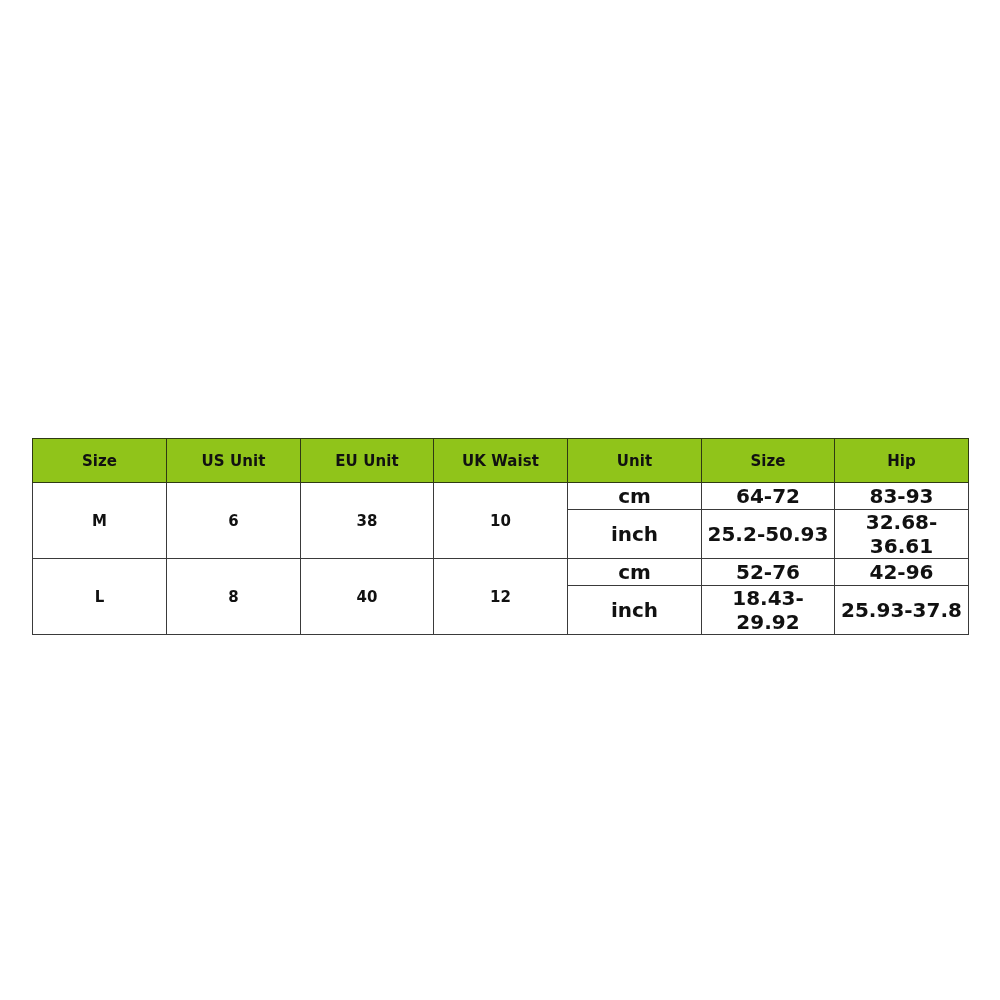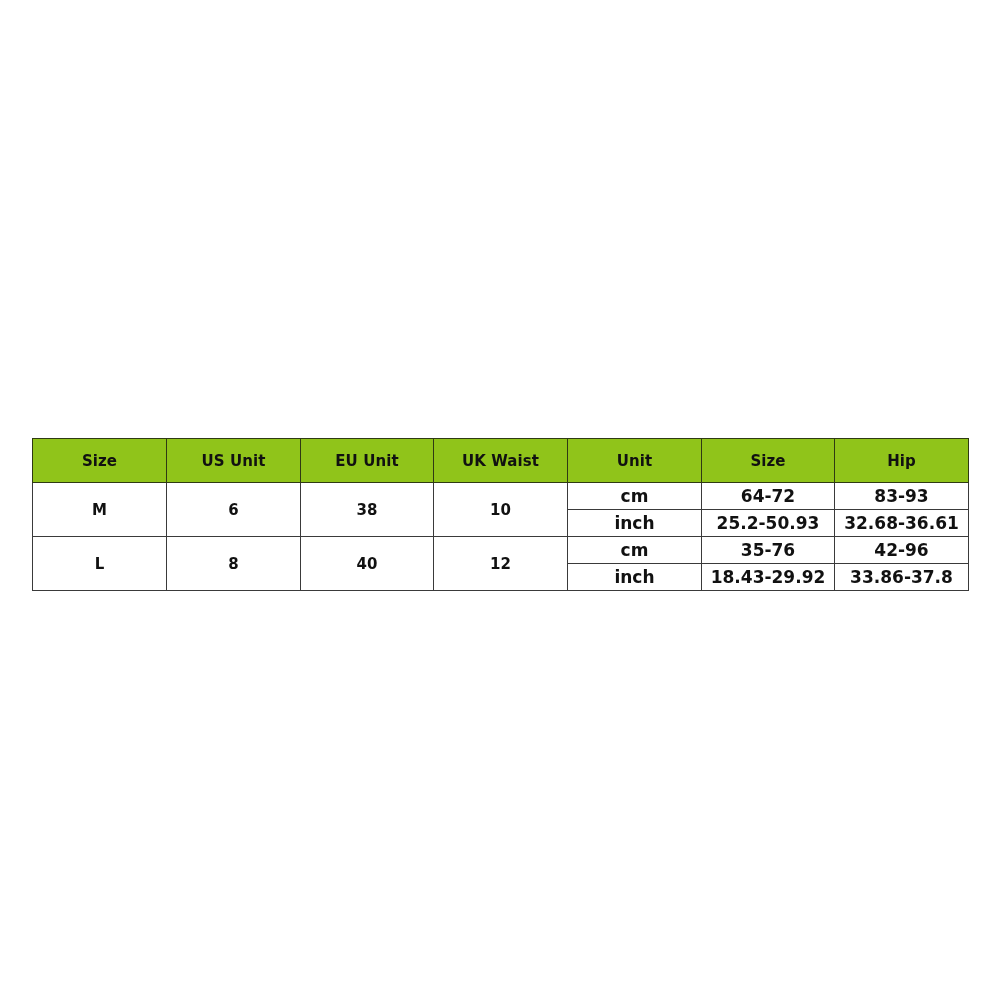--- a/index.html
+++ b/index.html
@@ -62,21 +62,21 @@
   table.size-chart thead th {
     background: #90c41a;
     height: 43px;
     font-size: 15px;
     letter-spacing: 0.1px;
     border-color: #2f3a13;
   }
 
   table.size-chart tbody td {
     height: 26px;
-    font-size: 17px;
+    font-size: 20px;
     background: #ffffff;
   }
 
   table.size-chart tbody td.span-cell {
     font-size: 15px;
   }
 
   
   table.size-chart tbody td[rowspan] {
     height: 52px;
@@ -128,27 +128,27 @@
           <td>25.2-50.93</td>
           <td>32.68-36.61</td>
         </tr>
 
         <tr>
           <td class="span-cell" rowspan="2">L</td>
           <td class="span-cell" rowspan="2">8</td>
           <td class="span-cell" rowspan="2">40</td>
           <td class="span-cell" rowspan="2">12</td>
           <td>cm</td>
-          <td>35-76</td>
+          <td>52-76</td>
           <td>42-96</td>
         </tr>
 
         <tr>
           <td>inch</td>
           <td>18.43-29.92</td>
-          <td>33.86-37.8</td>
+          <td>25.93-37.8</td>
         </tr>
 
       </tbody>
     </table>
   </div>
 
 </div>
 
 </body></html>

